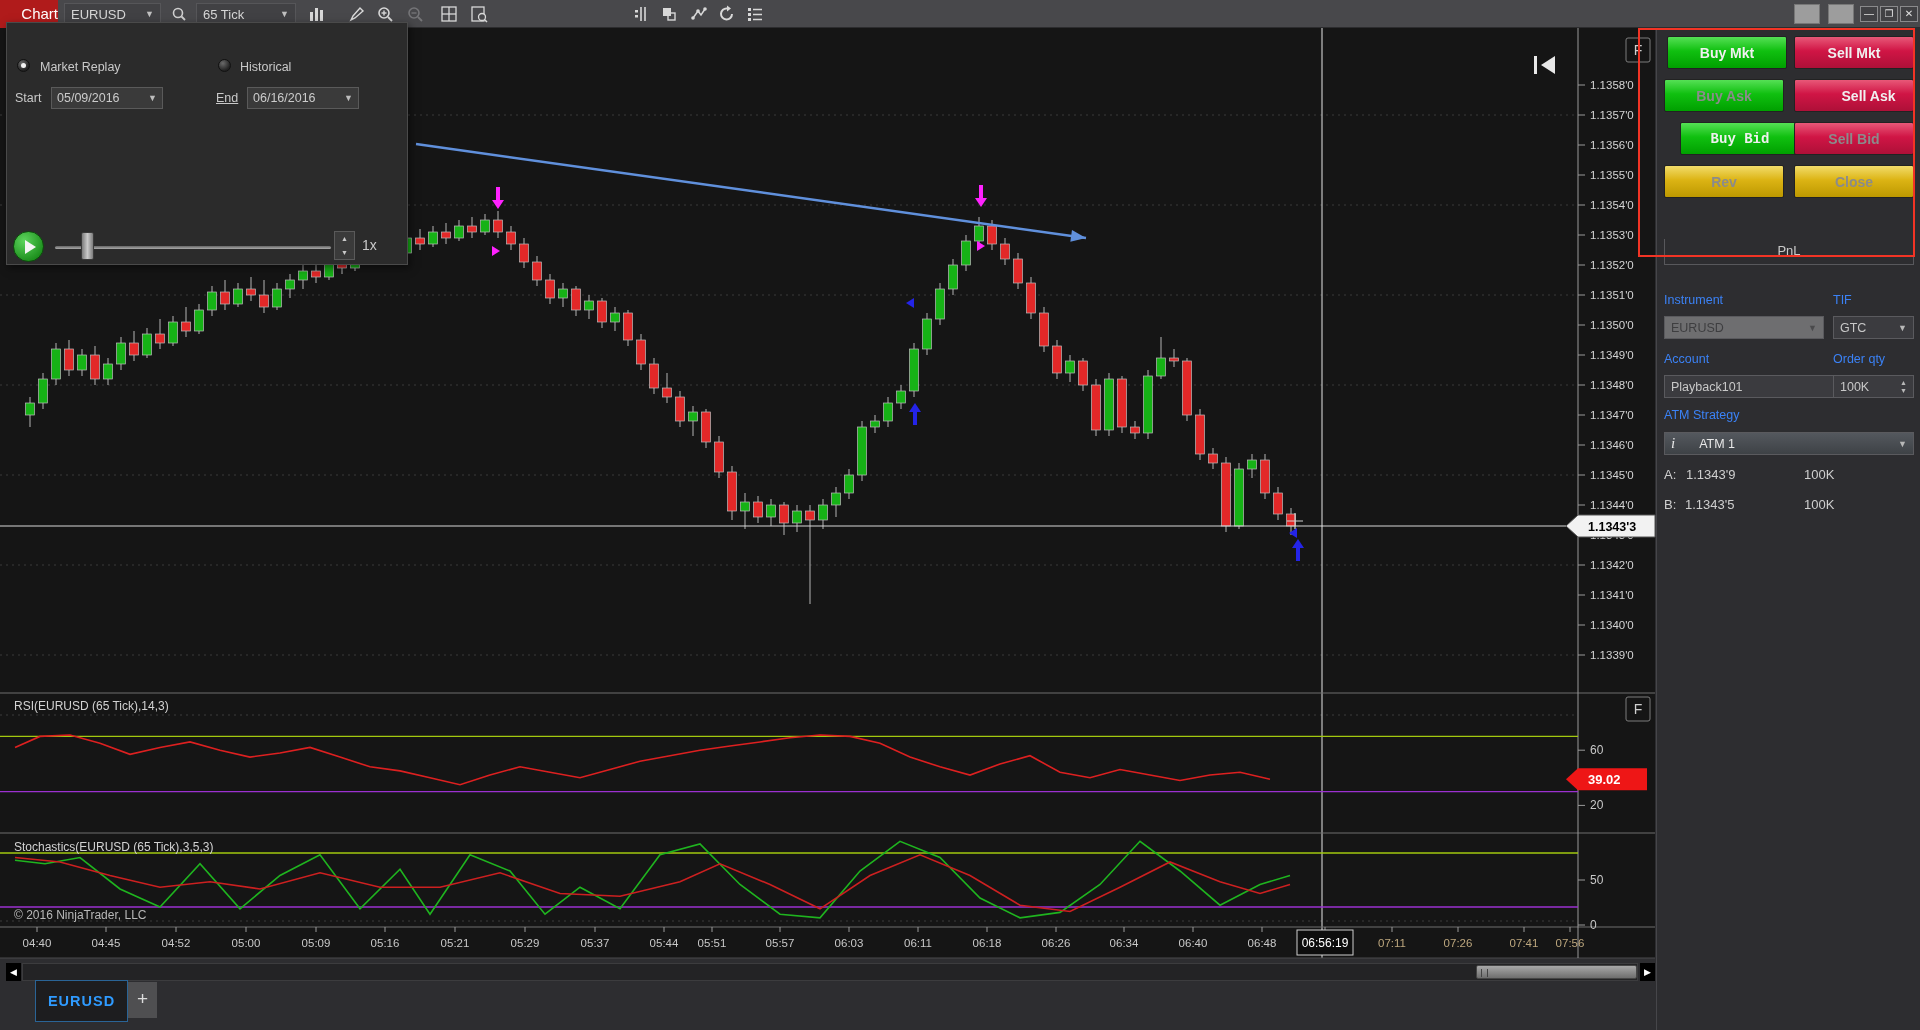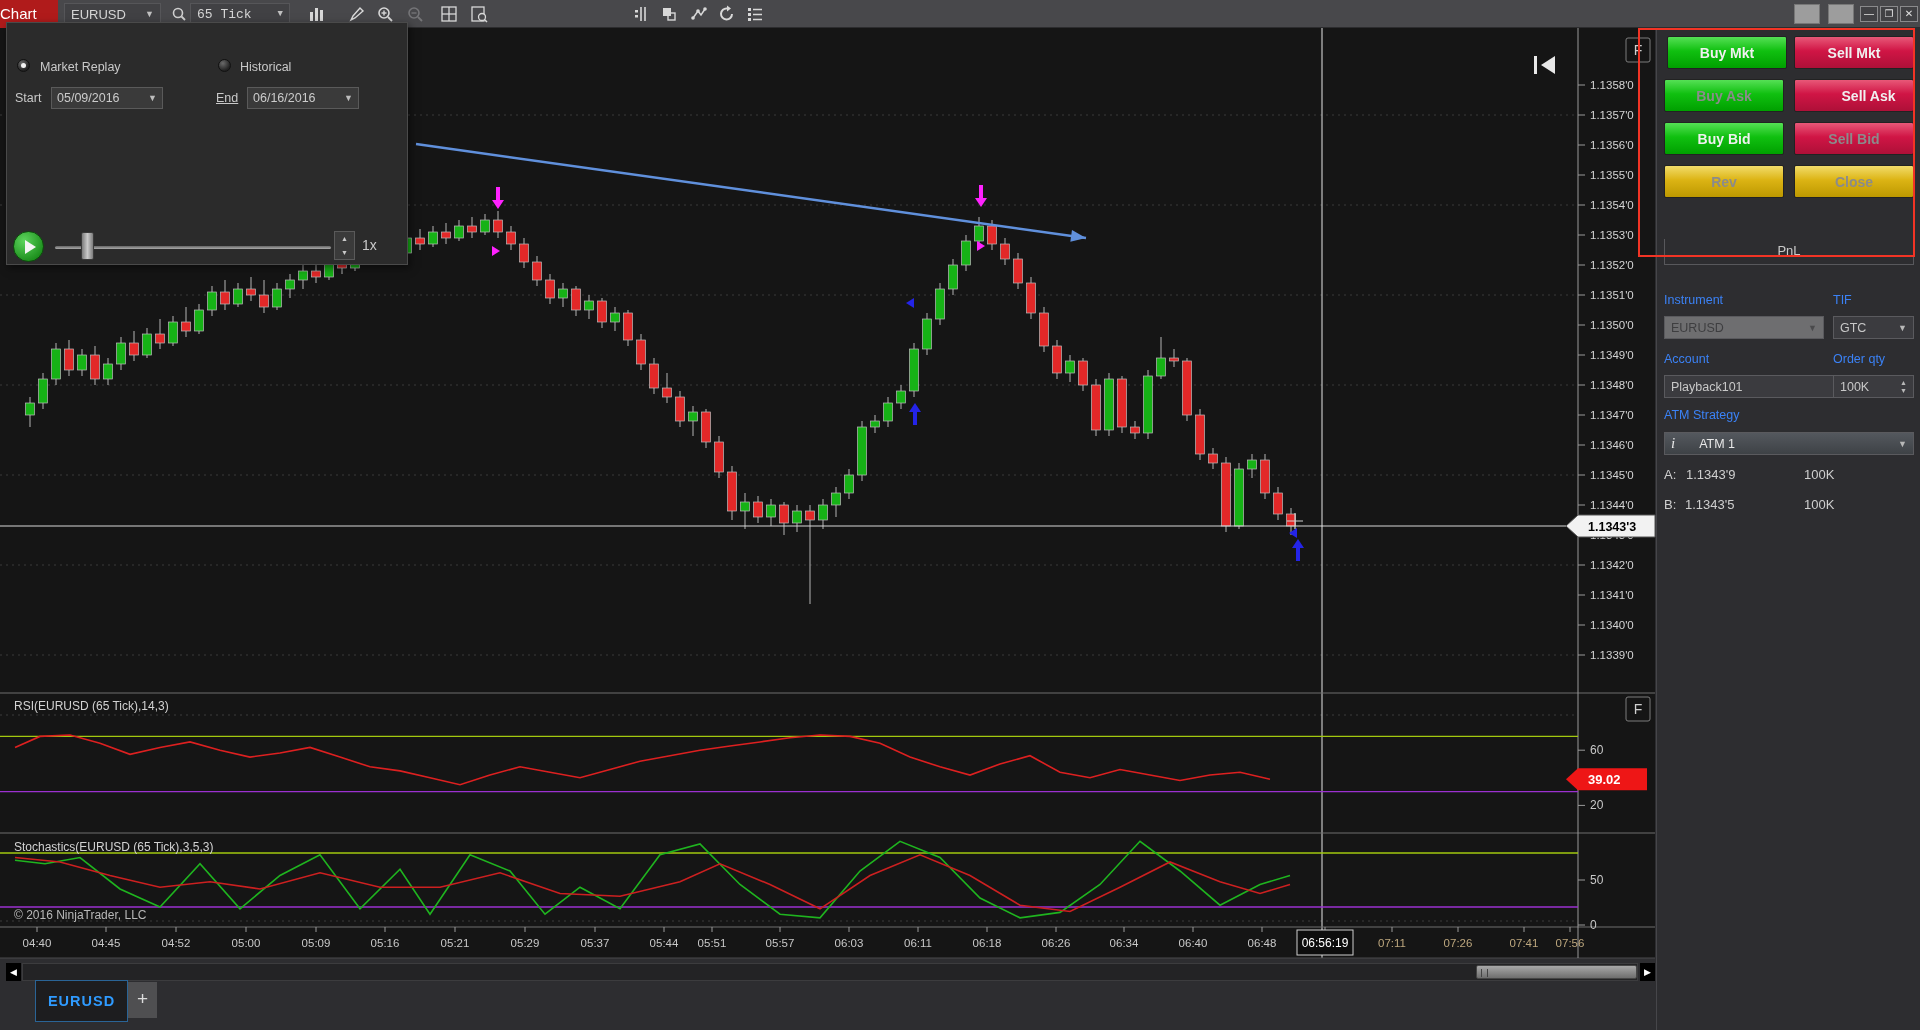--- a/index.html
+++ b/index.html
@@ -2,21 +2,21 @@
 <html><head>
 <meta charset="utf-8">
 <style>
   * { box-sizing: border-box; margin: 0; padding: 0; }
   html,body { width:1920px; height:1030px; overflow:hidden; background:#2d2d30;
     font-family:"Liberation Sans", sans-serif; }
   
   #toolbar { position:absolute; left:0; top:0; width:1920px; height:28px;
     background:#48484b; border-bottom:1px solid #2c2c2e; z-index:15; }
   #chart-tab { position:absolute; left:0; top:0; width:58px; height:28px; background:#b01b1b;
-    color:#fff; font-size:15px; line-height:28px; text-align:left; }
+    color:#fff; font-size:15px; line-height:28px; text-align:right; }
   .tb-select { position:absolute; top:3px; height:22px; background:#414144; border:1px solid #565659;
     color:#d6d6d6; font-size:13px; display:flex; align-items:center; padding:0 6px; }
   .tb-select .chev { margin-left:auto; font-size:9px; color:#c0c0c0; }
   .tb-icon { position:absolute; top:2px; width:26px; height:24px; display:flex;
     align-items:center; justify-content:center; }
   .winbtn { position:absolute; top:4px; height:20px; background:#9d9d9d; border:1px solid #777; }
   .winbtn2 { position:absolute; top:6px; width:18px; height:16px; background:#414144;
     border:1px solid #8a8a8c; color:#e0e0e0; font-size:10px; line-height:14px; text-align:center; }
   
   #playback { position:absolute; left:6px; top:22px; width:402px; height:243px; background:#2b2b2b;
@@ -99,21 +99,21 @@
   <div class="tb-select" style="left:64px;width:97px;">
     <span>EURUSD</span>
       <span class="chev">▼</span>
   </div>
   <div class="tb-icon" style="left:166px;">
     <svg width="16" height="16">
         <circle cx="7" cy="7" r="4.5" fill="none" stroke="#cfcfcf" stroke-width="1.6"></circle>
         <line x1="10.5" y1="10.5" x2="14" y2="14" stroke="#cfcfcf" stroke-width="1.8"></line>
       </svg>
   </div>
-  <div class="tb-select" style="left:190px;width:100px;font-family:Liberation Mono, monospace;">
+  <div class="tb-select" style="left:196px;width:100px;">
     <span>65 Tick</span>
       <span class="chev">▼</span>
   </div>
   <div class="tb-icon" style="left:304px;">
     <svg width="18" height="18">
         <rect x="2" y="7" width="3" height="9" fill="#d8d8d8"></rect>
         <rect x="7" y="3" width="3" height="13" fill="#d8d8d8"></rect>
         <rect x="12" y="5" width="3" height="11" fill="#d8d8d8"></rect>
       </svg>
   </div>
@@ -572,21 +572,21 @@
     </div>
   <div id="pb-speed">1x</div>
 </div>
 
 <div id="trade-panel">
   <div id="trade-buttons">
       <div class="tbtn green" style="left: 10px; top: 8px;">Buy Mkt</div>
       <div class="tbtn red" style="left: 137px; top: 8px;">Sell Mkt</div>
       <div class="tbtn green dis" style="left: 7px; top: 51px;">Buy Ask</div>
       <div class="tbtn red" style="left: 137px; top: 51px; padding-left: 29px;">Sell Ask</div>
-      <div class="tbtn green" style="left: 7px; top: 94px;">Buy Bid</div>
+      <div class="tbtn green" style="left: 23px; top: 94px; font-family: Liberation Mono, monospace;">Buy Bid</div>
       <div class="tbtn red dis" style="left: 137px; top: 94px;">Sell Bid</div>
       <div class="tbtn gold dis" style="left: 7px; top: 137px;">Rev</div>
       <div class="tbtn gold dis" style="left: 137px; top: 137px;">Close</div>
     </div>
   <div id="pnl-row">PnL</div>
 
   <div class="tp-lbl" style="left:7px;top:265px;">Instrument</div>
   <div class="tp-lbl" style="left:176px;top:265px;">TIF</div>
   <div class="tp-select disabled" style="left:7px;top:288px;width:160px;">
     <span>EURUSD</span>

